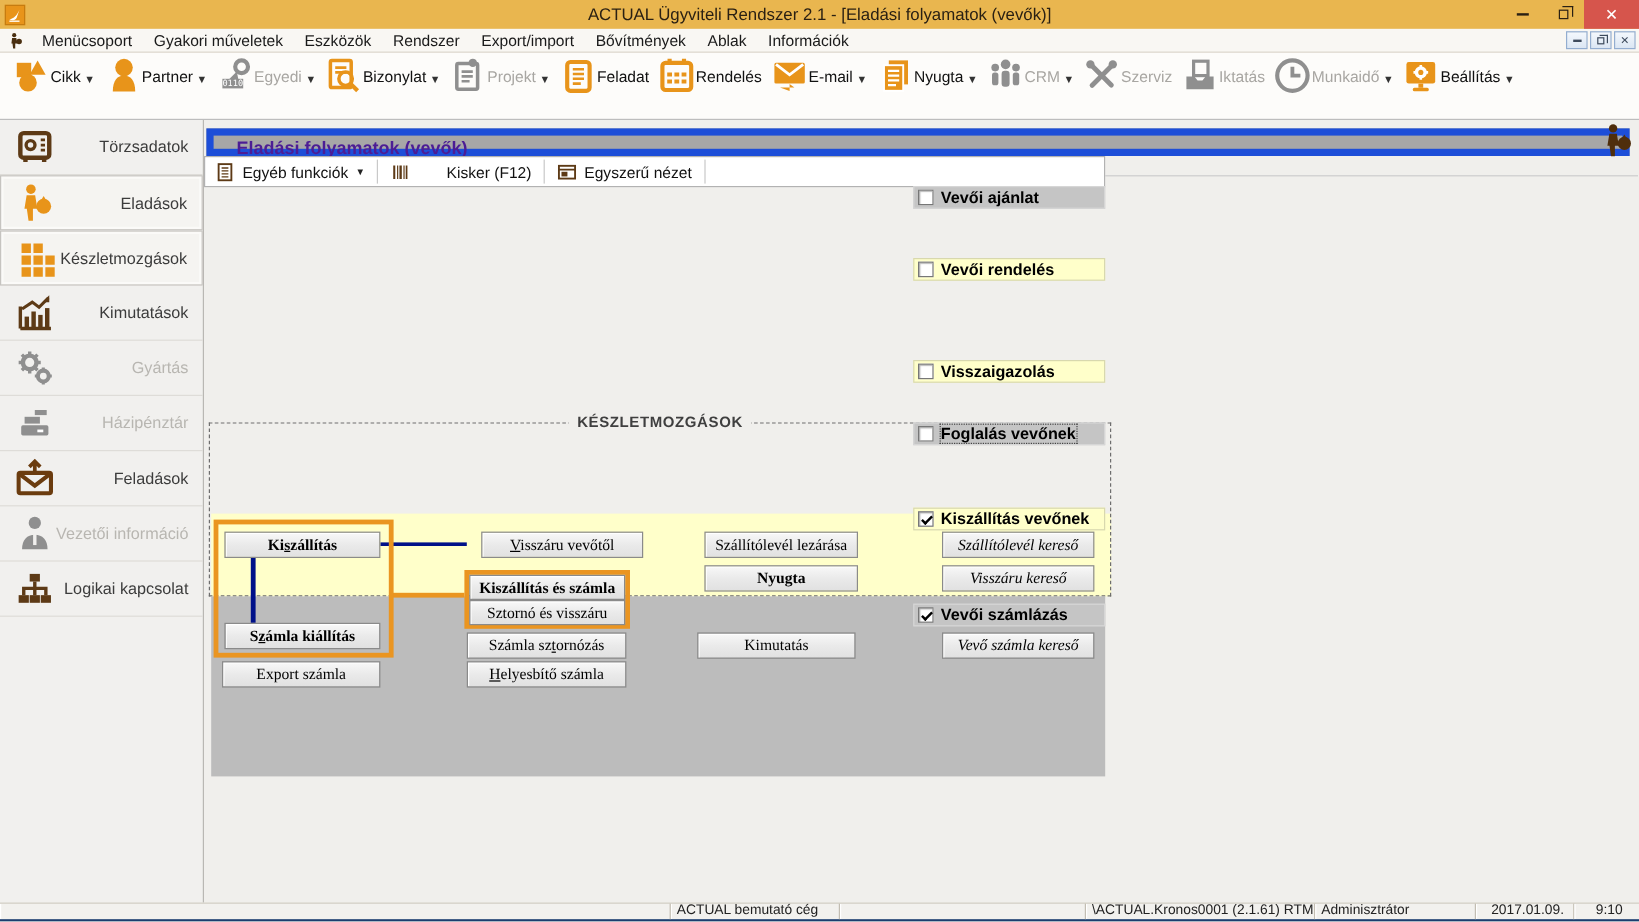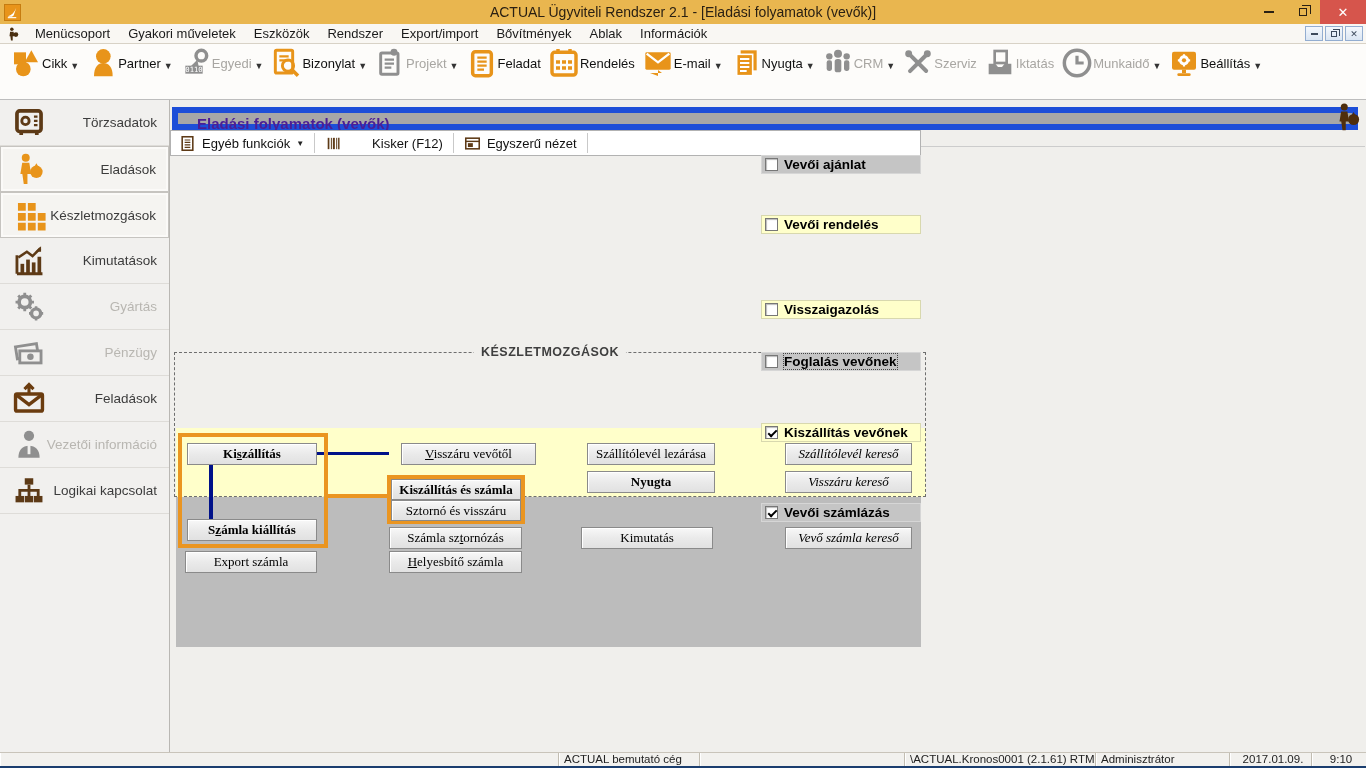--- a/index.html
+++ b/index.html
@@ -378,27 +378,28 @@
               <circle cx="9" cy="8.5" r="4" fill="none" stroke="currentColor" stroke-width="2.6"></circle>
               <path d="M9 2v3M9 12v3M2.5 8.5h3M12.5 8.5h3M4.4 3.9l2.1 2.1M11.5 11l2.1 2.1M13.6 3.9l-2.1 2.1M6.5 11l-2.1 2.1" stroke="currentColor" stroke-width="2"></path>
               <circle cx="17" cy="16.5" r="3.2" fill="none" stroke="currentColor" stroke-width="2.4"></circle>
               <path d="M17 11.5v2M17 19.5v2M12 16.5h2M20 16.5h2" stroke="currentColor" stroke-width="1.8"></path>
             </svg>
           </span>
         <span class="slabel">Gyártás</span>
       </div>
       <div class="sb-item disabled">
         <span class="sicon ic-gy">
-            <svg viewBox="0 0 24 24">
-              <rect x="3" y="6.5" width="15" height="8.5" fill="none" stroke="currentColor" stroke-width="2" transform="rotate(-9 10.5 10.7)"></rect>
-              <rect x="5.5" y="10.5" width="15" height="8.5" fill="#f1f0ee" stroke="currentColor" stroke-width="2"></rect>
-              <circle cx="13" cy="14.7" r="2.3" fill="currentColor"></circle>
-            </svg>
-          </span>
-        <span class="slabel">Pénzügy</span>
+            <svg viewBox="0 0 24 24" fill="currentColor">
+              <rect x="4" y="13" width="16" height="6" rx="1"></rect>
+              <rect x="6" y="8" width="9" height="4"></rect>
+              <rect x="12" y="4" width="7" height="3"></rect>
+              <rect x="13.5" y="15.5" width="3.5" height="1.6" fill="#fff"></rect>
+            </svg>
+          </span>
+        <span class="slabel">Házipénztár</span>
       </div>
       <div class="sb-item">
         <span class="sicon ic-br2">
             <svg viewBox="0 0 24 24">
               <rect x="2.5" y="8.5" width="19" height="12" rx="1" fill="none" stroke="currentColor" stroke-width="2.4"></rect>
               <path d="M3.5 9.5l8.5 6.5 8.5-6.5" fill="none" stroke="currentColor" stroke-width="2.4"></path>
               <path d="M12 8V2.5M8.8 5L12 1.8 15.2 5" fill="none" stroke="currentColor" stroke-width="2.2"></path>
             </svg>
           </span>
         <span class="slabel">Feladások</span>

